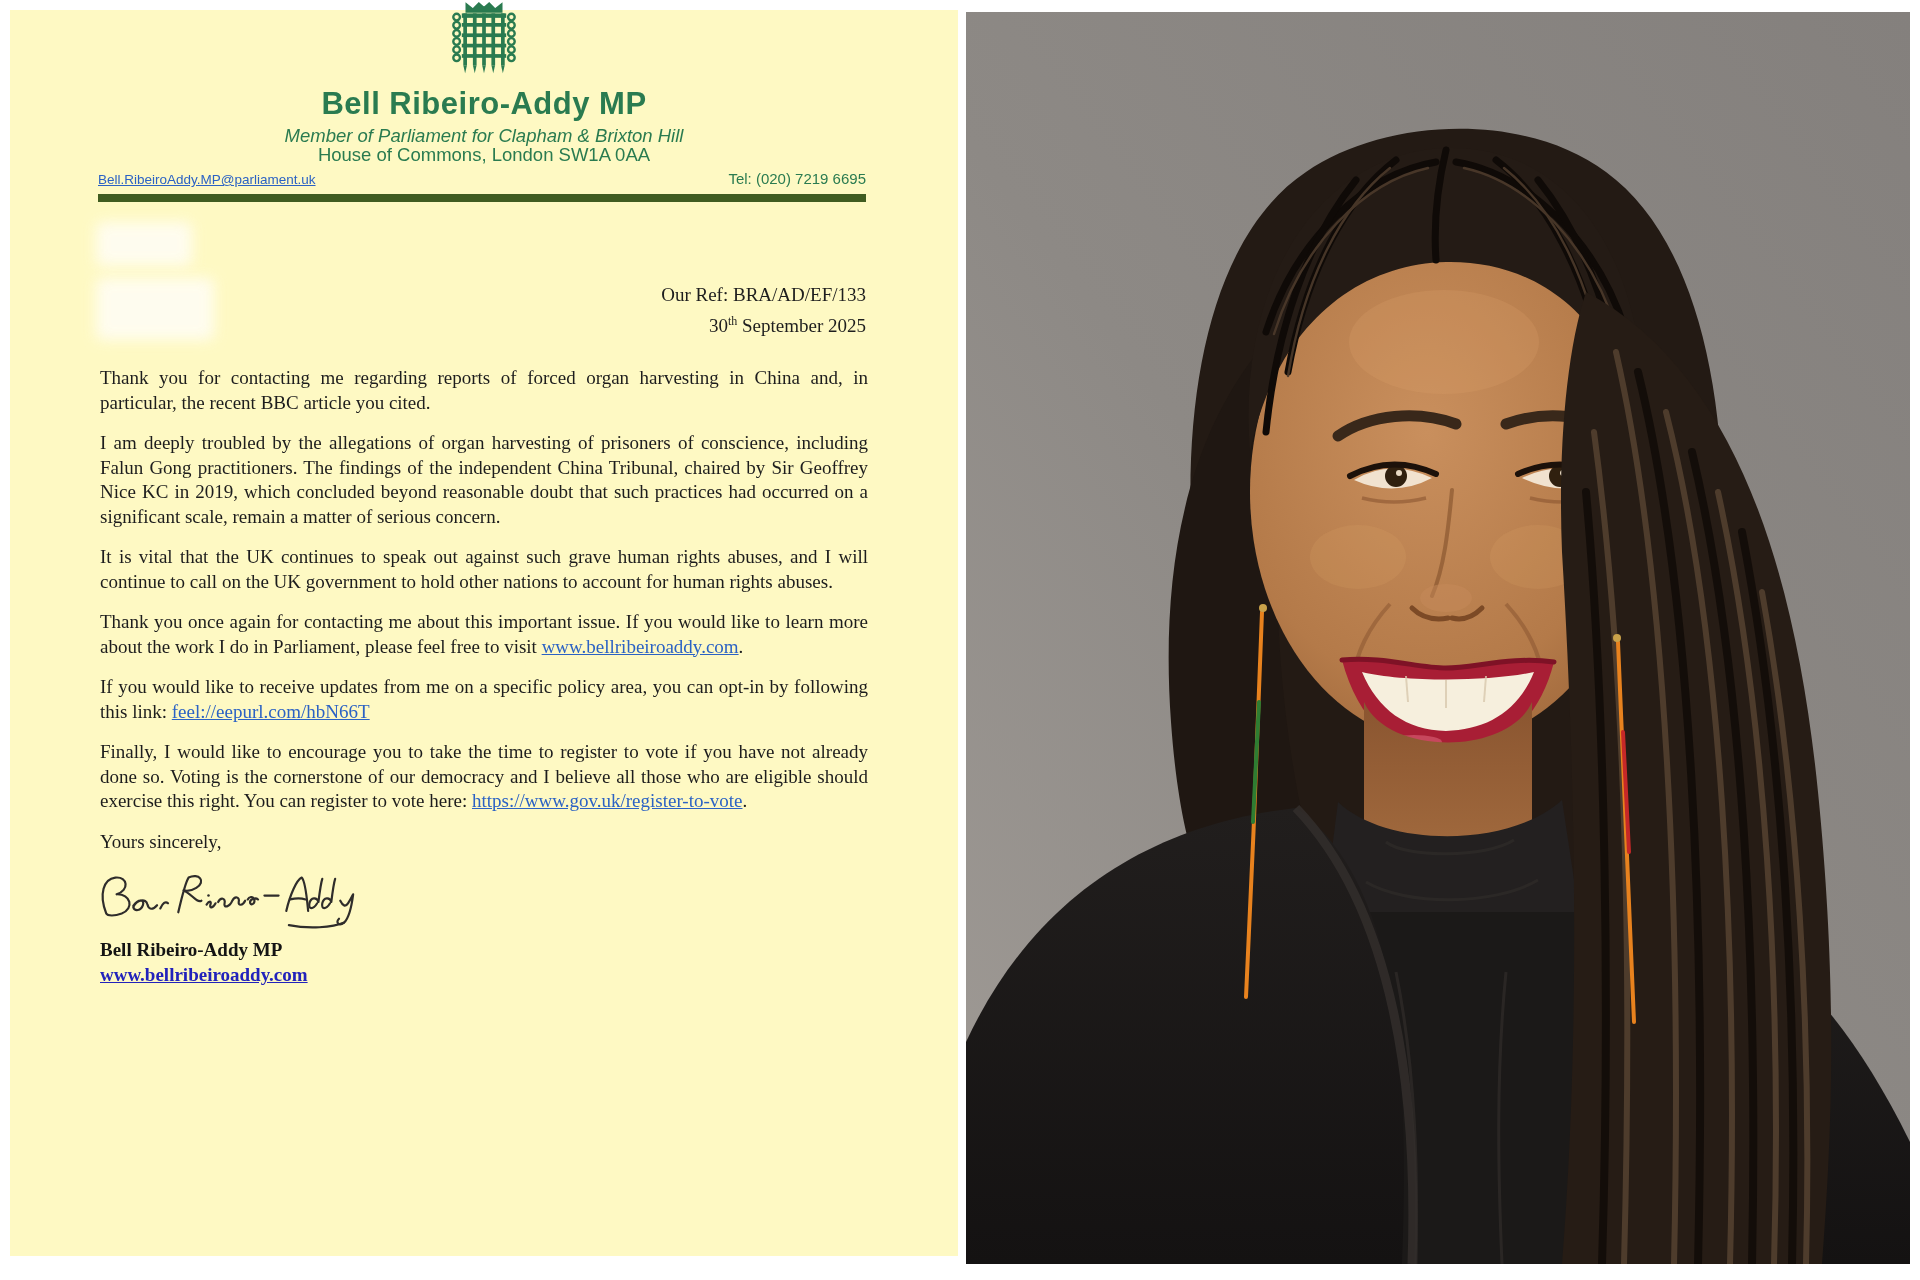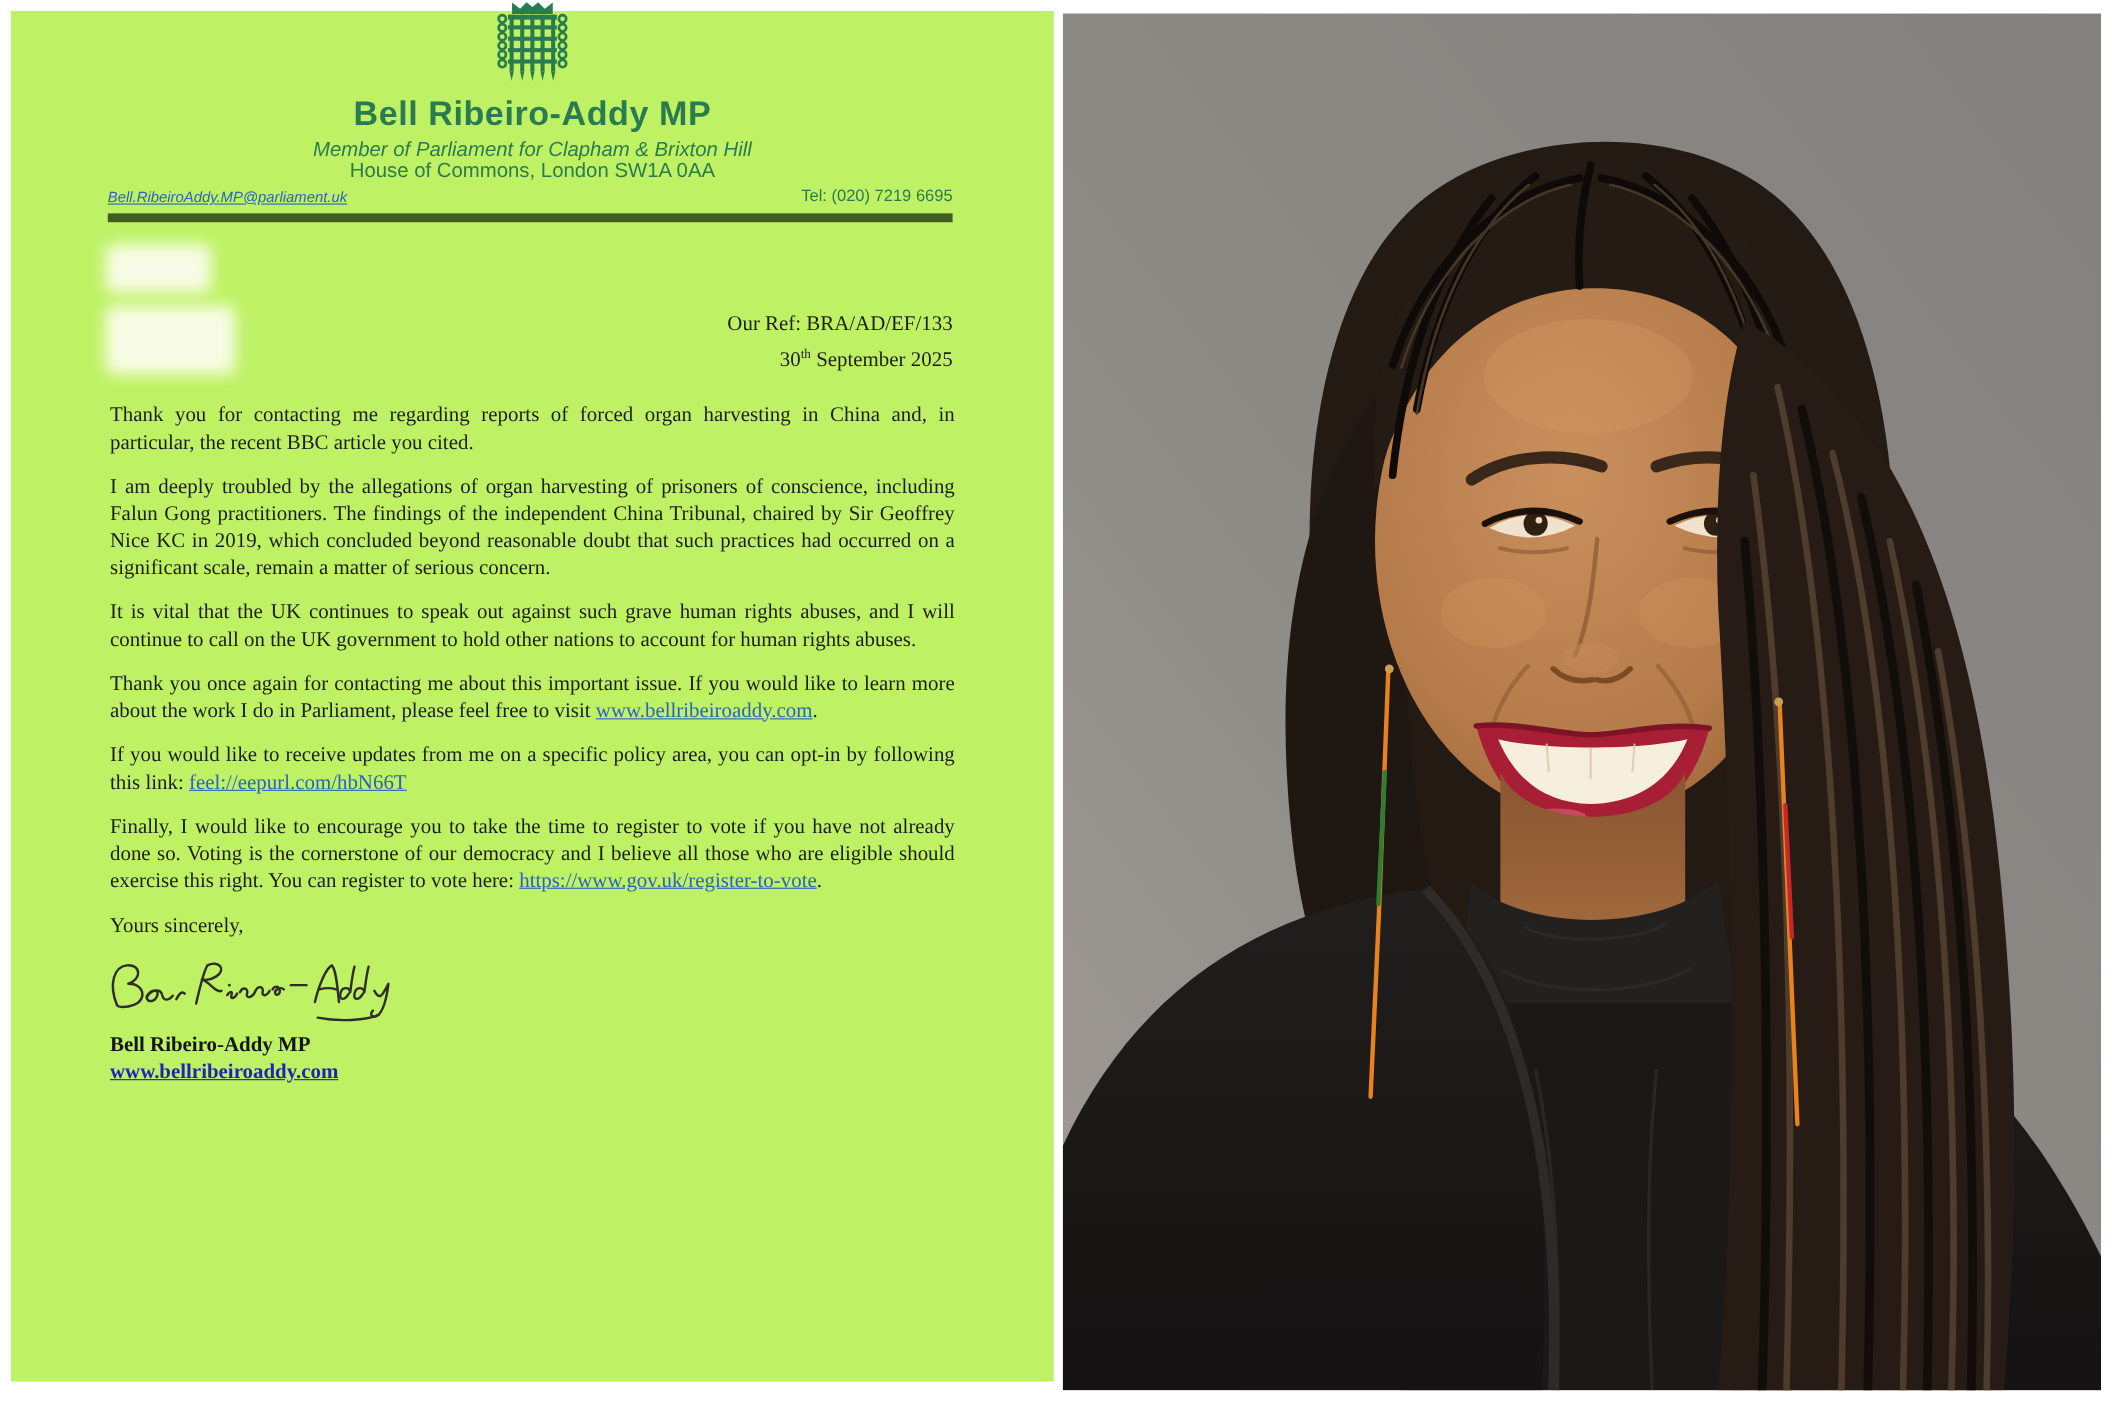--- a/index.html
+++ b/index.html
@@ -2,40 +2,40 @@
 <html><head>
 <meta charset="utf-8">
 <style>
   * { margin: 0; padding: 0; box-sizing: border-box; }
   html, body { width: 1920px; height: 1280px; overflow: hidden; }
   body { background: #ffffff; position: relative; font-family: "Liberation Serif", serif; }
 
   
   .paper {
     position: absolute; left: 10px; top: 10px; width: 948px; height: 1246px;
-    background: #bef264;
+    background: #fef9c3;
   }
   .logo-wrap { position: absolute; left: 0; top: -8px; width: 948px; text-align: center; }
   .letterhead-name {
     position: absolute; top: 76px; left: 0; width: 948px; text-align: center;
     font-family: "Liberation Sans", sans-serif; font-weight: bold;
     font-size: 31px; color: #2a7b50; letter-spacing: 0.5px;
   }
   .letterhead-sub {
     position: absolute; left: 0; width: 948px; text-align: center;
     font-family: "Liberation Sans", sans-serif; font-size: 18.5px; color: #2a7b50;
   }
   .sub1 { top: 115px; font-style: italic; }
   .sub2 { top: 134px; }
   .contact-row {
     position: absolute; left: 88px; top: 160px; width: 768px;
     display: flex; justify-content: space-between; align-items: flex-end;
     font-family: "Liberation Sans", sans-serif;
   }
-  .email-link { font-size: 13.5px; color: #2b62c4; text-decoration: underline; font-style: italic; }
+  .email-link { font-size: 13.5px; color: #2b62c4; text-decoration: underline; }
   .tel { font-size: 15px; color: #2a7b50; }
   .green-rule {
     position: absolute; left: 88px; top: 184px; width: 768px; height: 8px;
     background: #405c20;
   }
   .redaction { position: absolute; background: #fffdf4; filter: blur(7px); opacity: 0.9; border-radius: 6px; }
   .redact-1 { left: 86px; top: 212px; width: 96px; height: 44px; }
   .redact-2 { left: 86px; top: 268px; width: 118px; height: 62px; }
   .ref-block {
     position: absolute; right: 92px; top: 272px; text-align: right;

